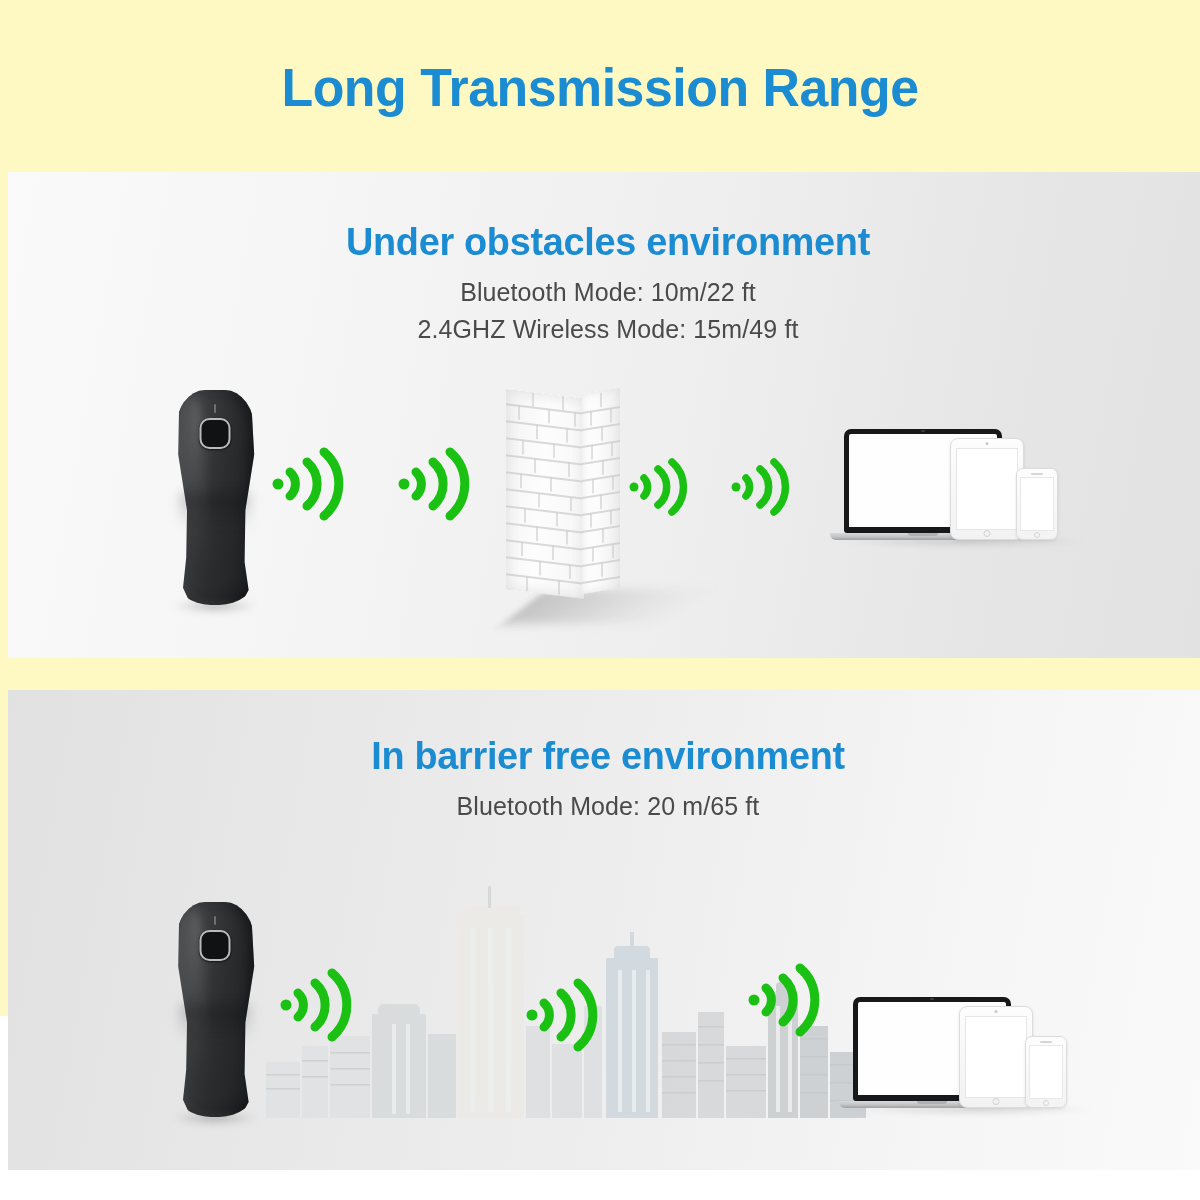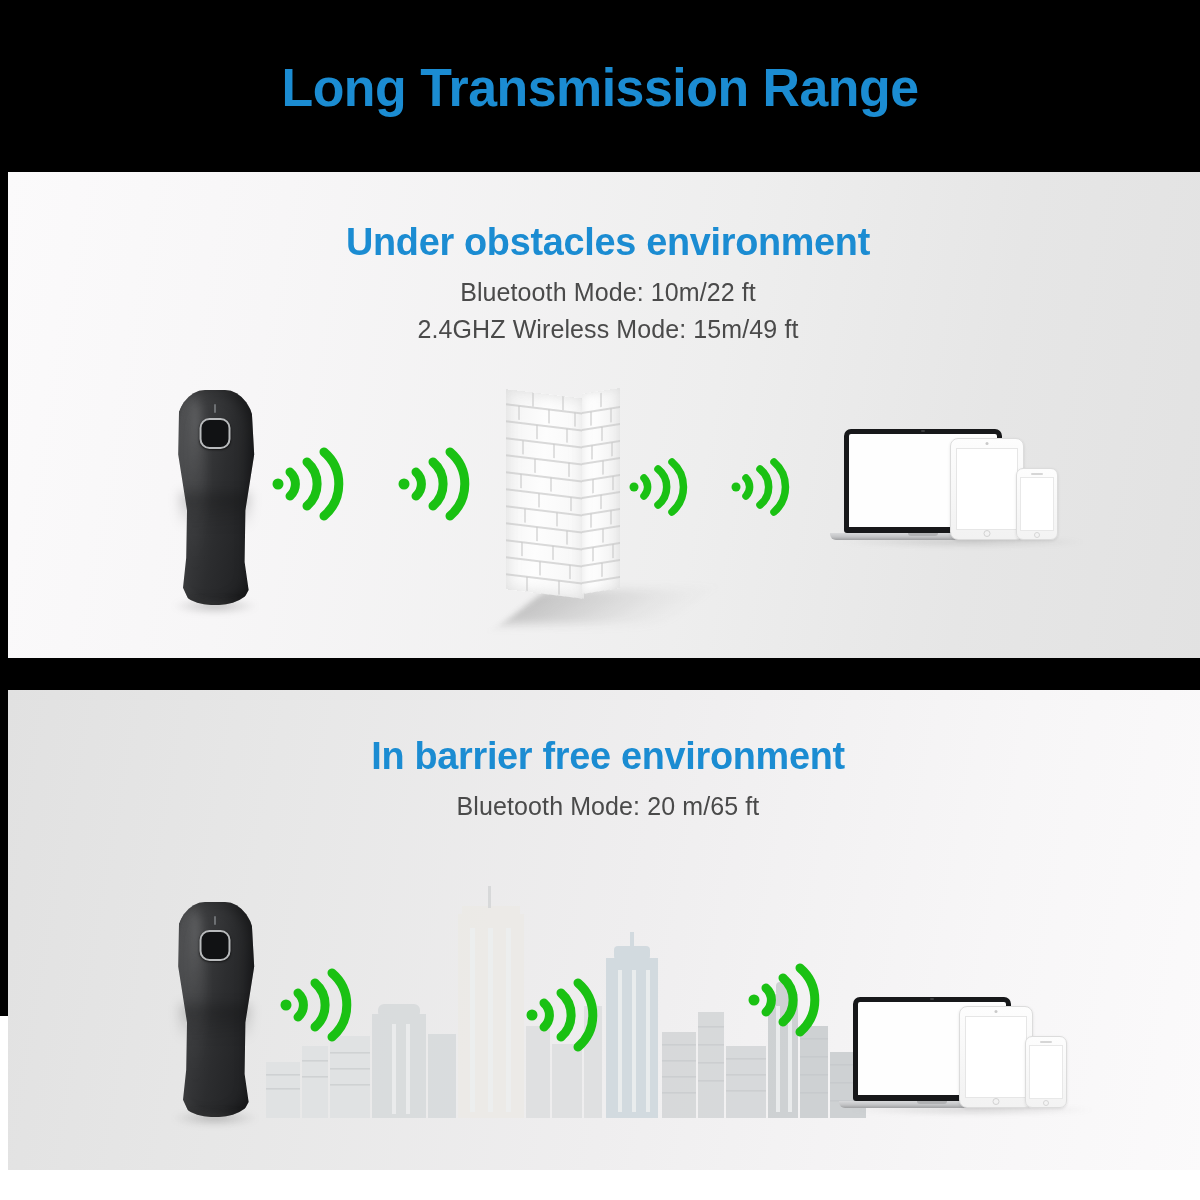--- a/index.html
+++ b/index.html
@@ -3,21 +3,21 @@
 <meta charset="utf-8">
 <title>Long Transmission Range</title>
 <style>
   * { box-sizing: border-box; margin: 0; padding: 0; }
   html, body {
     width: 1200px; height: 1200px;
     background: #ffffff;
     font-family: "Liberation Sans", sans-serif;
     overflow: hidden;
   }
-  .page { position: relative; width: 1200px; height: 1016px; background: #000000; }
+  .page { position: relative; width: 1200px; height: 1016px; background: #fef9c3; }
 
   
   .main-title {
     position: absolute; top: 56px; left: 0; width: 1200px;
     text-align: center;
     font-size: 54px; font-weight: bold;
     letter-spacing: -0.5px;
     color: #1b8cd2;
     font-family: "Liberation Sans", sans-serif;
     transform: scaleX(0.96);

